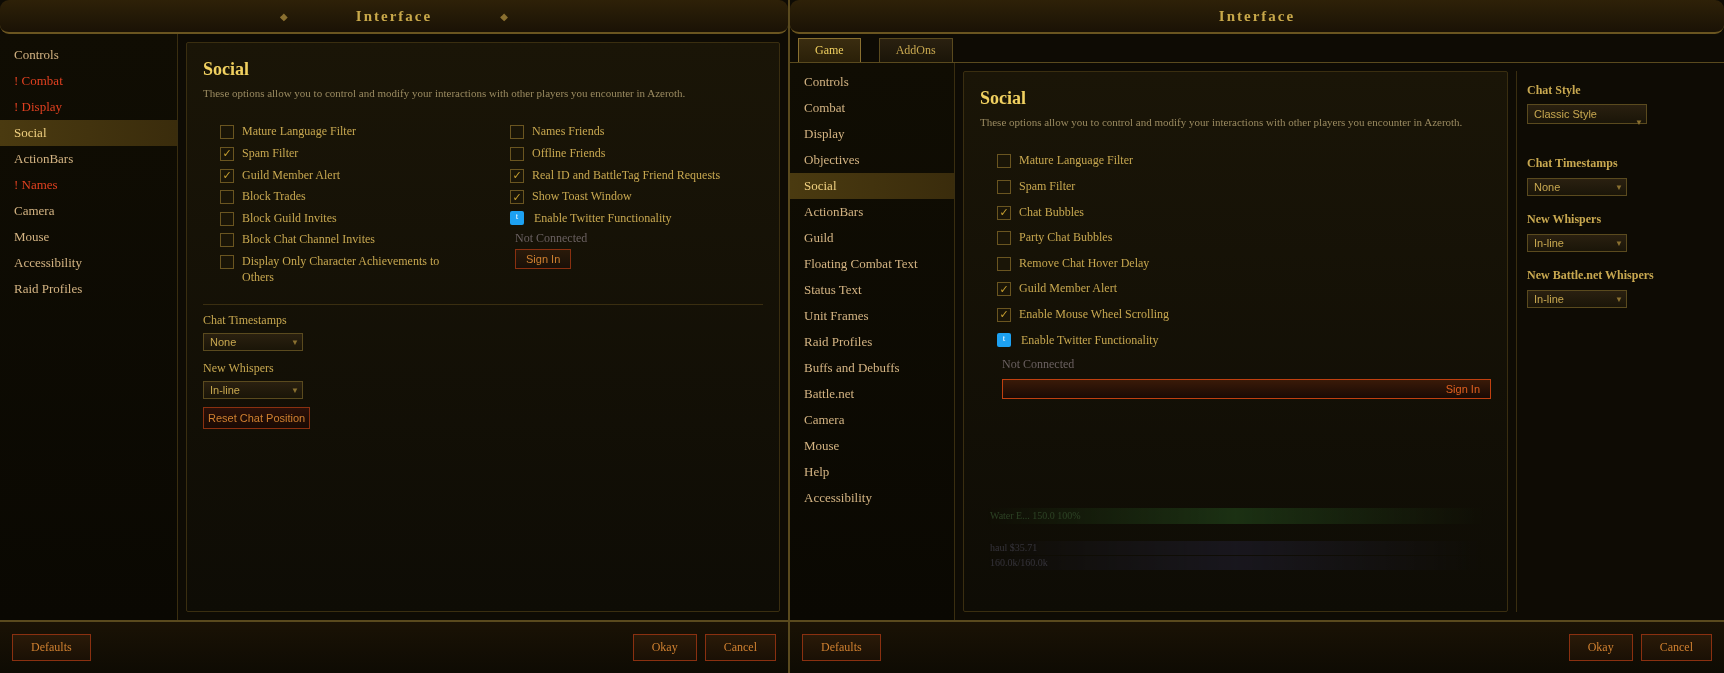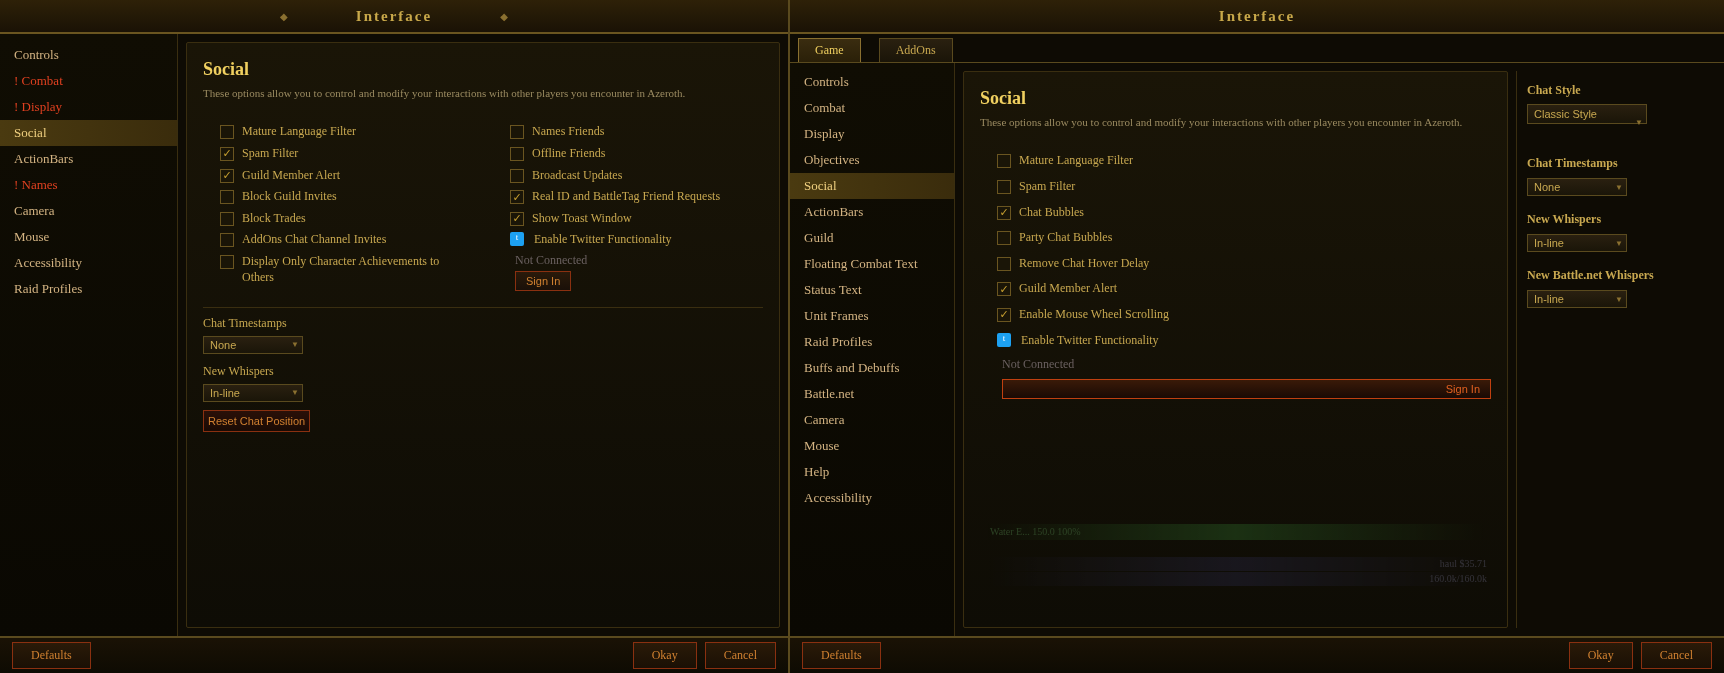--- a/index.html
+++ b/index.html
@@ -14,20 +14,21 @@
       overflow: hidden;
     }
 
     .panel-title-bar {
       display: flex;
       justify-content: center;
       align-items: center;
       background: linear-gradient(180deg, #2e2108 0%, #1a1205 100%);
       border-bottom: 2px solid #6a5520;
       padding: 8px;
+      border-radius: 9px;
     }
 
     .panel-title-bar span {
       color: #c8a84a;
       font-size: 15px;
       font-weight: bold;
       letter-spacing: 2px;
     }
 
     
@@ -231,21 +232,21 @@
       font-size: 11px;
       padding: 4px 4px;
       cursor: pointer;
       margin-top: 8px;
     }
 
     .bottom-bar {
       display: flex;
       justify-content: space-between;
       align-items: center;
-      padding: 4px 12px;
+      padding: 12px 12px;
       border-top: 2px solid #5a4a1e;
       background: linear-gradient(180deg, #1a1205 0%, #0e0b03 100%);
     }
 
     .action-btn {
       background: linear-gradient(180deg, #2a1a08 0%, #1a1005 100%);
       border: 1px solid #8a3010;
       color: #d08030;
       font-size: 12px;
       padding: 5px 18px;
@@ -370,21 +371,20 @@
 
     .waterfall-bar2 {
       background: linear-gradient(90deg, transparent, #404080, transparent);
       height: 14px;
       margin: 1px 20px;
       opacity: 0.5;
       font-size: 10px;
       color: #c0c0ff;
       padding-left: 6px;
       line-height: 14px;
-      text-align: right;
     }
   </style>
 </head>
 <body>
 
 <div class="left-window">
   <div class="panel-title-bar">
     <span>Interface</span>
   </div>
   <div class="left-content">
@@ -415,48 +415,44 @@
           <div class="checkbox-row">
             <div class="cb checked"></div>
             <span>Spam Filter</span>
           </div>
           <div class="checkbox-row">
             <div class="cb checked"></div>
             <span>Guild Member Alert</span>
           </div>
           <div class="checkbox-row">
             <div class="cb"></div>
+            <span>Block Trades</span>
+          </div>
+          <div class="checkbox-row">
+            <div class="cb"></div>
             <span>Block Guild Invites</span>
           </div>
           <div class="checkbox-row">
             <div class="cb"></div>
-            <span>Block Trades</span>
-          </div>
-          <div class="checkbox-row">
-            <div class="cb"></div>
-            <span>AddOns Chat Channel Invites</span>
+            <span>Block Chat Channel Invites</span>
           </div>
           <div class="checkbox-row">
             <div class="cb"></div>
             <span>Display Only Character Achievements to Others</span>
           </div>
         </div>
 
         <div>
           <div class="checkbox-row">
             <div class="cb"></div>
             <span>Names Friends</span>
           </div>
           <div class="checkbox-row">
             <div class="cb"></div>
             <span>Offline Friends</span>
-          </div>
-          <div class="checkbox-row">
-            <div class="cb"></div>
-            <span>Broadcast Updates</span>
           </div>
           <div class="checkbox-row">
             <div class="cb checked"></div>
             <span>Real ID and BattleTag Friend Requests</span>
           </div>
           <div class="checkbox-row">
             <div class="cb checked"></div>
             <span>Show Toast Window</span>
           </div>
           <div class="checkbox-row">

